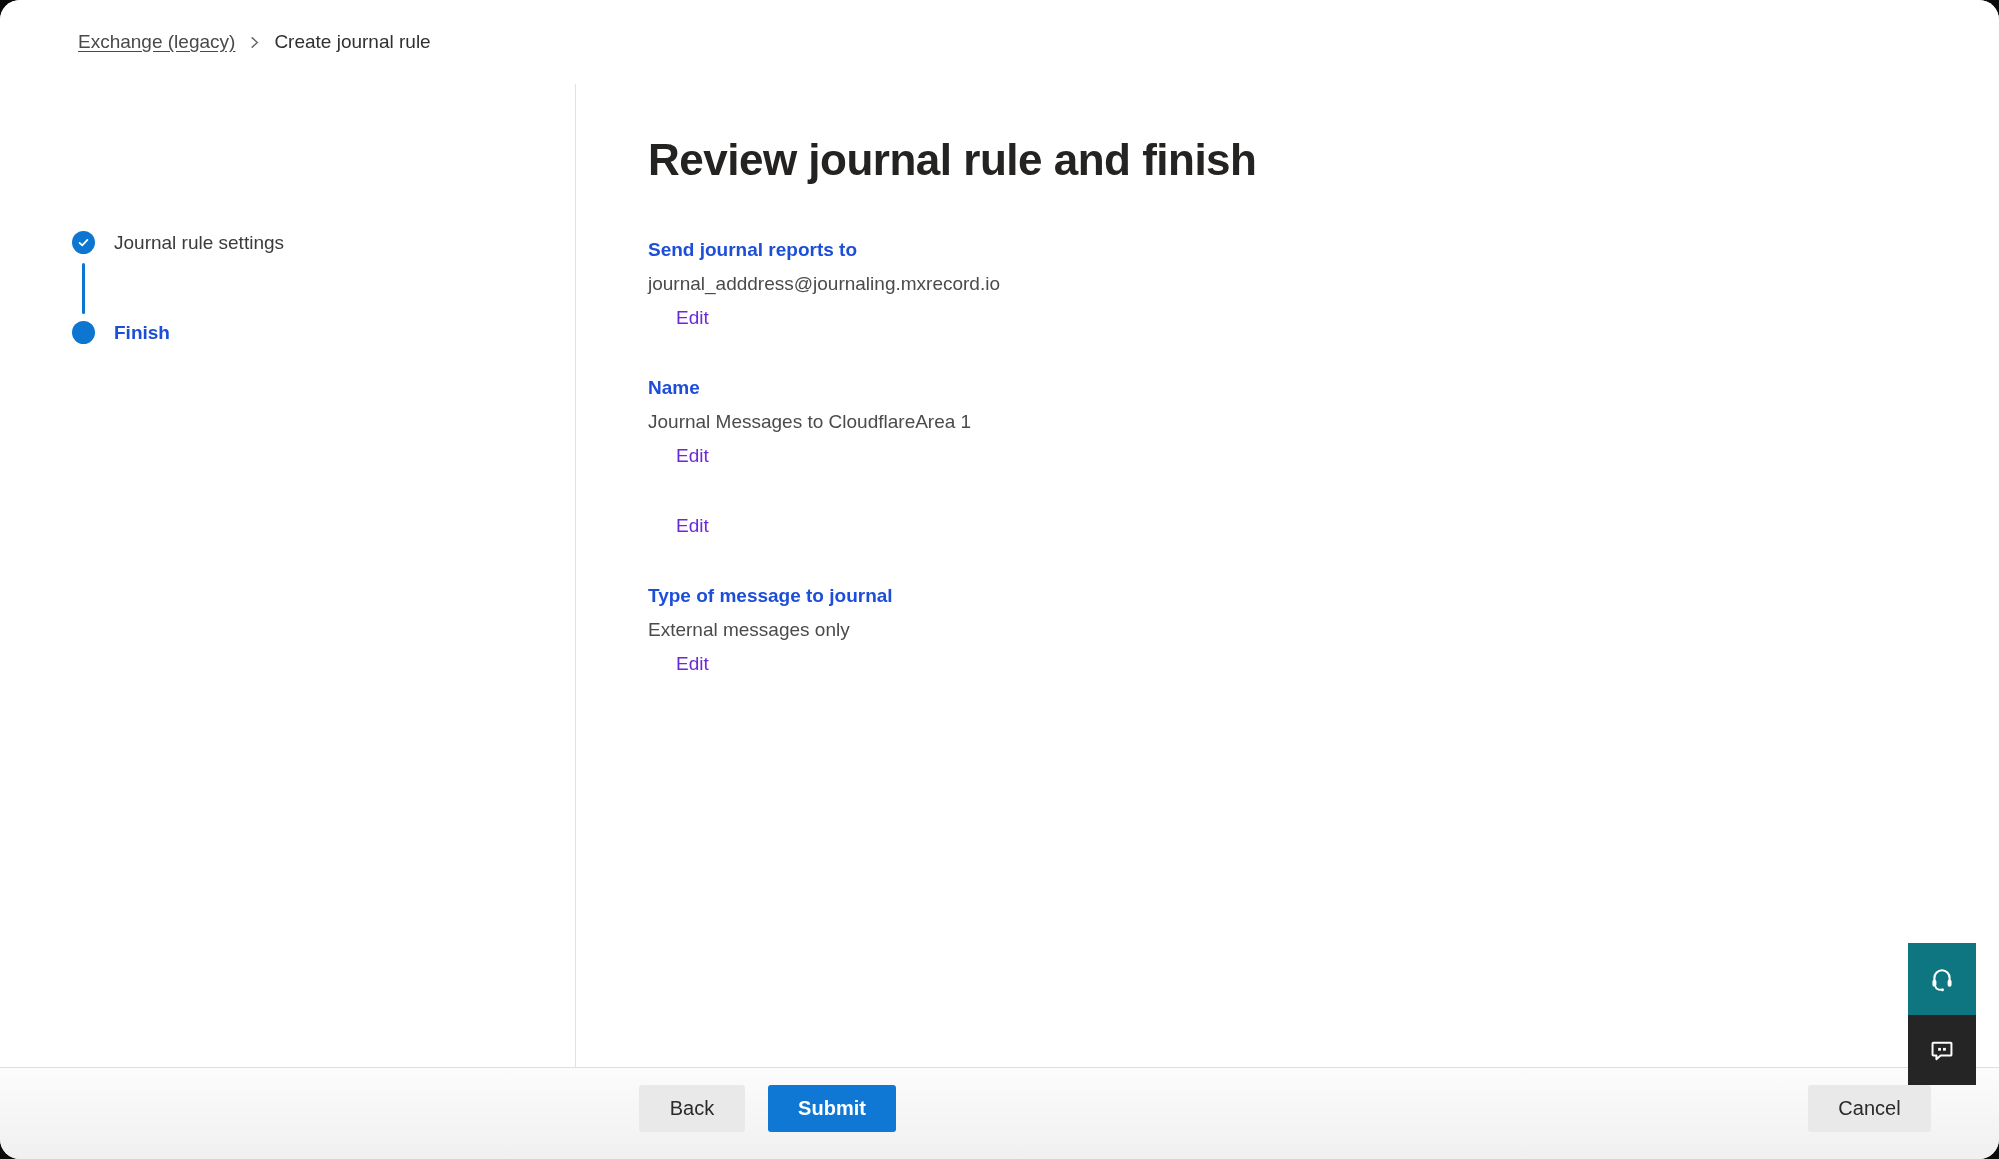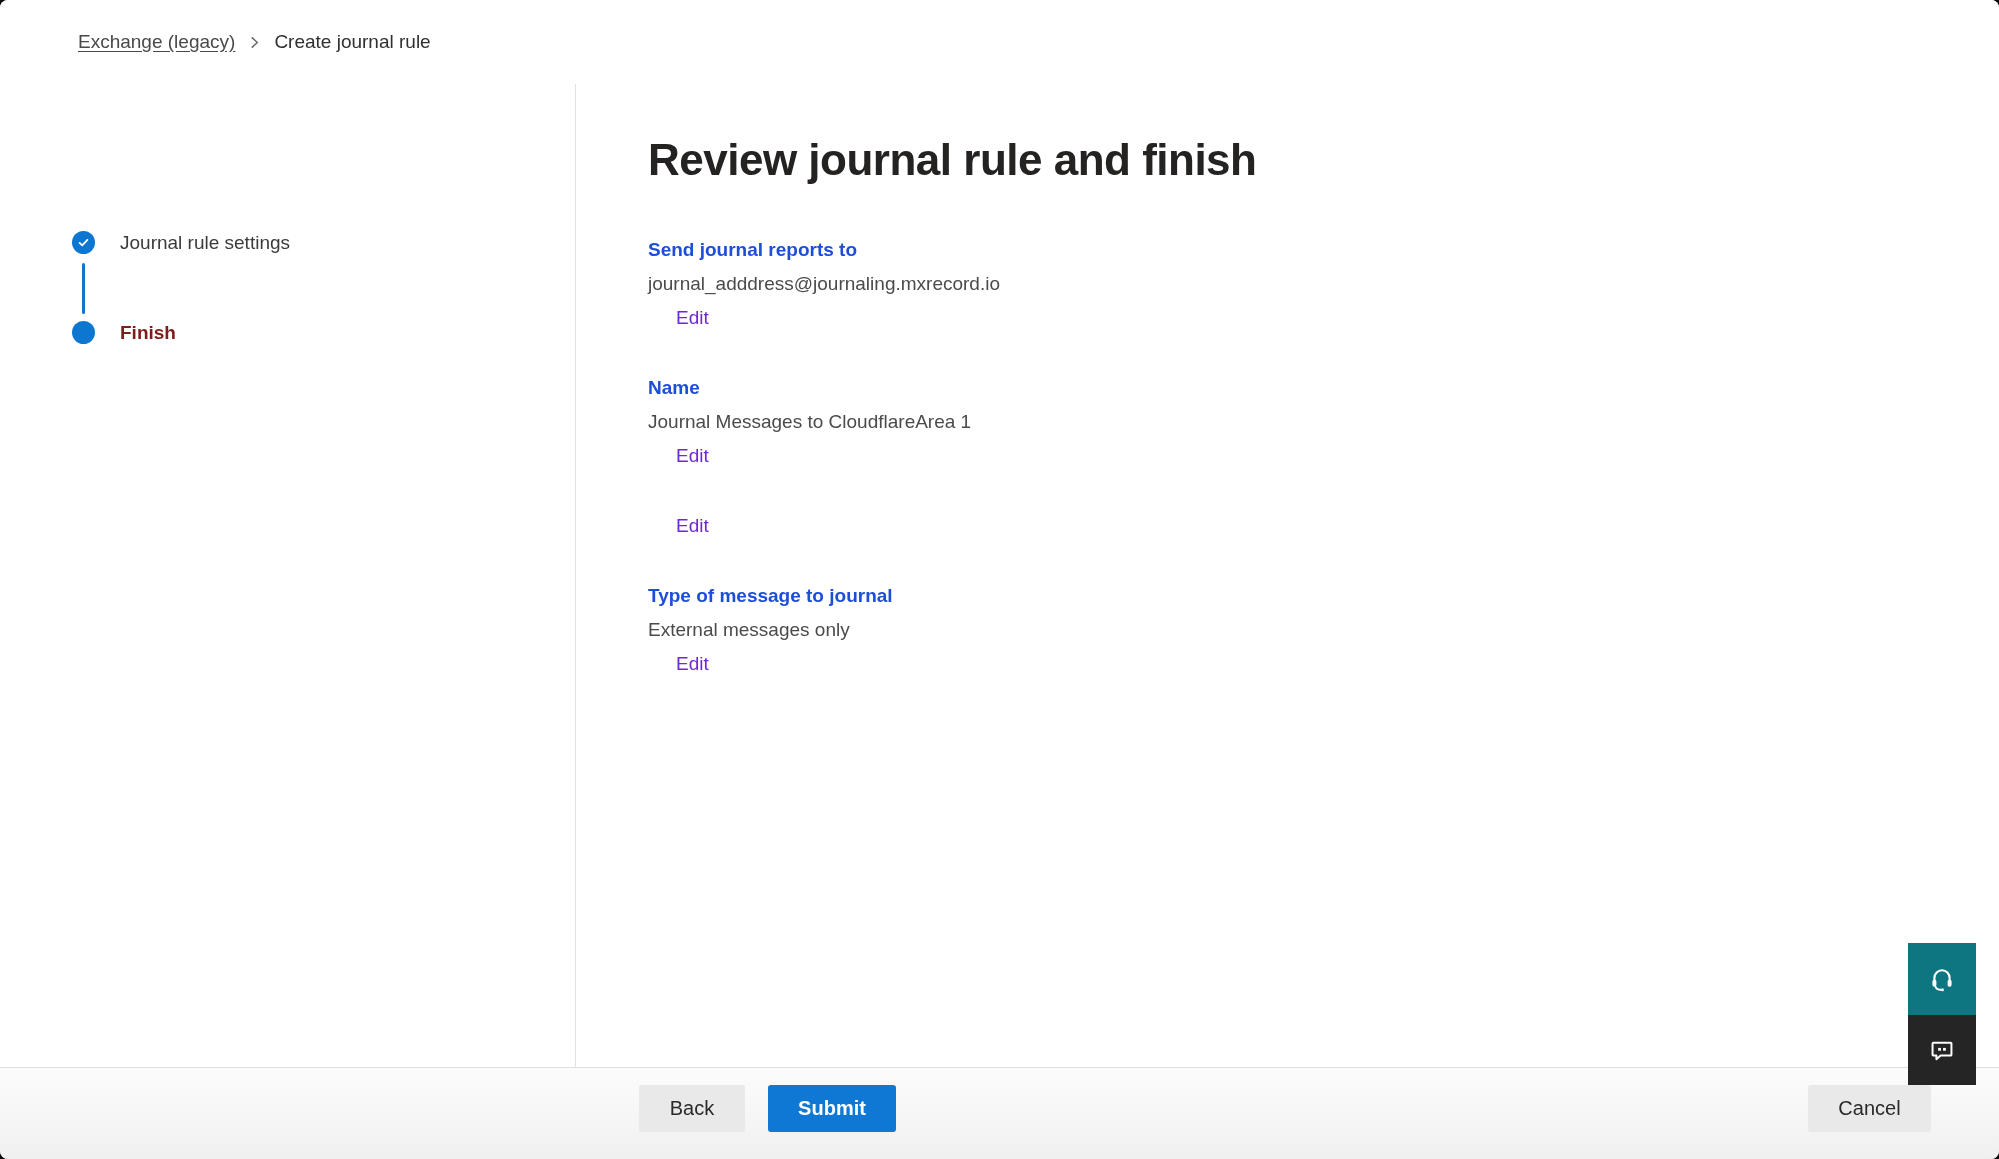--- a/index.html
+++ b/index.html
@@ -8,21 +8,21 @@
     width: 1999px;
     height: 1159px;
     background: #0b0b0b;
     font-family: "Liberation Sans", "DejaVu Sans", sans-serif;
     overflow: hidden;
   }
   .window {
     position: absolute;
     inset: 0;
     background: #ffffff;
-    border-radius: 8px;
+    border-radius: 20px;
     overflow: hidden;
     box-shadow: inset 0 0 0 1px rgba(0,0,0,0.10);
   }
 
   
   .header {
     position: absolute;
     top: 0; left: 0; right: 0;
     height: 84px;
     background: #ffffff;
@@ -60,21 +60,21 @@
     width: 575px;
     bottom: 92px;
     background: #ffffff;
     border-right: 1px solid #e2e2e2;
   }
   .step {
     position: absolute;
     left: 72px;
     display: flex;
     align-items: center;
-    gap: 25px;
+    gap: 19px;
     cursor: pointer;
   }
   .step-1 { top: 147px; }
   .step-2 { top: 237px; }
   .bullet {
     width: 23px; height: 23px;
     border-radius: 50%;
     background: #0d76d1;
     flex: 0 0 auto;
     display: flex;
@@ -85,21 +85,21 @@
   .connector {
     position: absolute;
     left: 82px;
     top: 179px;
     width: 3px;
     height: 51px;
     background: #0d76d1;
     border-radius: 2px;
   }
   .step-label { font-size: 19px; color: #3c3b3a; }
-  .step-label.bold { font-weight: 700; color: #7f1d1d; }
+  .step-label.bold { font-weight: 700; color: #1d4ed8; }
 
   
   .main {
     position: absolute;
     top: 84px; left: 576px; right: 0; bottom: 92px;
     background: #ffffff;
     padding: 49px 0 0 72px;
     box-sizing: border-box;
   }
   .page-title {

